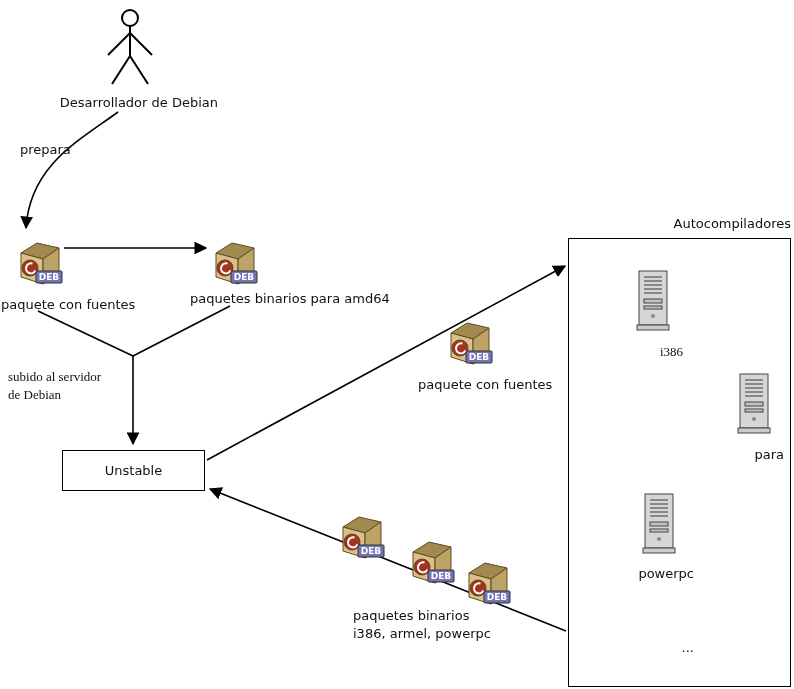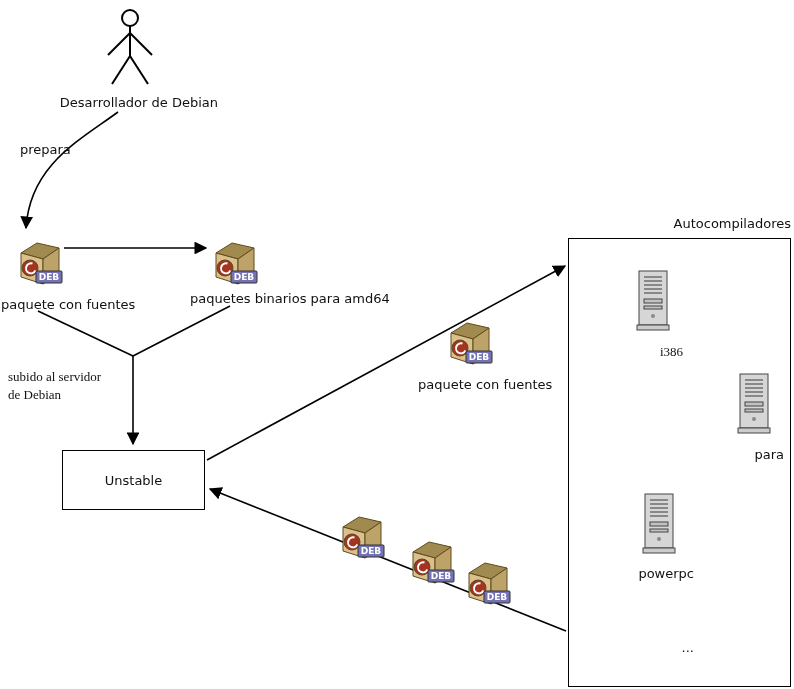--- a/index.html
+++ b/index.html
@@ -106,40 +106,42 @@
     </g>
     <g transform="translate(740,374)">
       <use href="#tower"></use>
     </g>
     <g transform="translate(645,494)">
       <use href="#tower"></use>
     </g>
   </svg>
 
   <div class="outline-box" style="left:568px; top:238px; width:223px; height:449px;"></div>
-  <div class="node-box" style="left:62px; top:450px; width:143px; height:60px;">
+  <div class="node-box" style="left:62px; top:450px; width:143px; height:41px;">
     <span>Unstable</span>
   </div>
 
   <div class="lbl center" style="left:48px; top:94px; width:170px;">Desarrollador de Debian</div>
 
   <div class="lbl" style="left:20px; top:141px;">prepara</div>
 
 
   <div class="lbl" style="left:1px; top:296px;">paquete con fuentes</div>
 
   <div class="lbl" style="left:178px; top:290px;margin-left:12px;">paquetes binarios para amd64</div>
 
   <div class="lbl" style="left:8px; top:368px;font-family:Liberation Serif, serif;">subido al servidor
 de Debian</div>
 
   <div class="lbl center" style="left:568px; top:215px; width:223px;">Autocompiladores</div>
 
   <div class="lbl" style="left:418px; top:376px;">paquete con fuentes</div>
 
+  <div class="lbl" style="left:353px; top:607px;">paquetes binarios
+i386, armel, powerpc</div>
 
   <div class="lbl center" style="left:623px; top:343px; width:60px;font-family:Liberation Serif, serif;">i386</div>
 
   <div class="lbl center" style="left:724px; top:446px; width:60px;">para</div>
 
   <div class="lbl center" style="left:624px; top:565px; width:70px;">powerpc</div>
 
   <div class="lbl center" style="left:664px; top:639px; width:30px;">...</div>
 
 </div>

